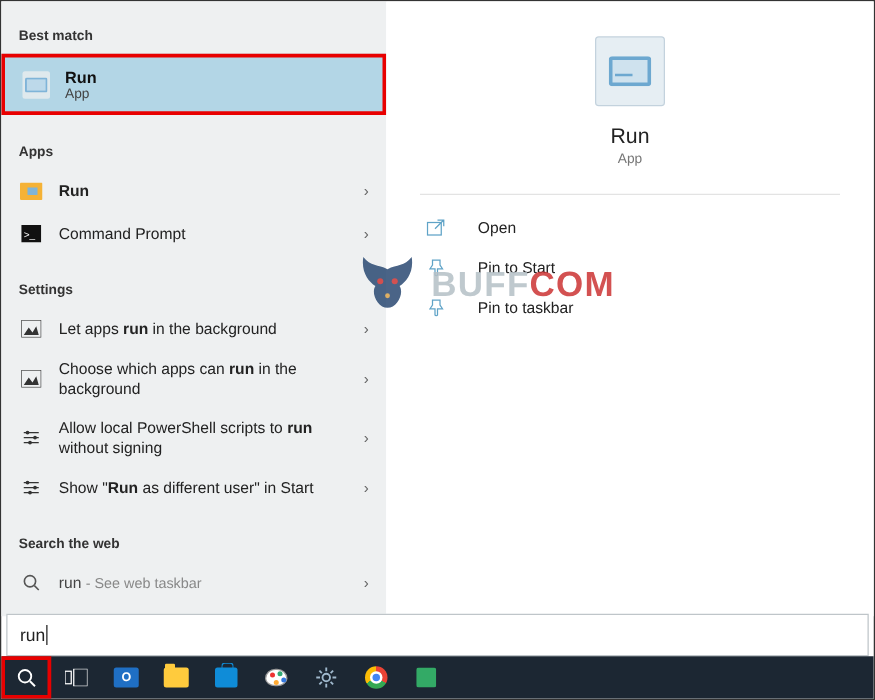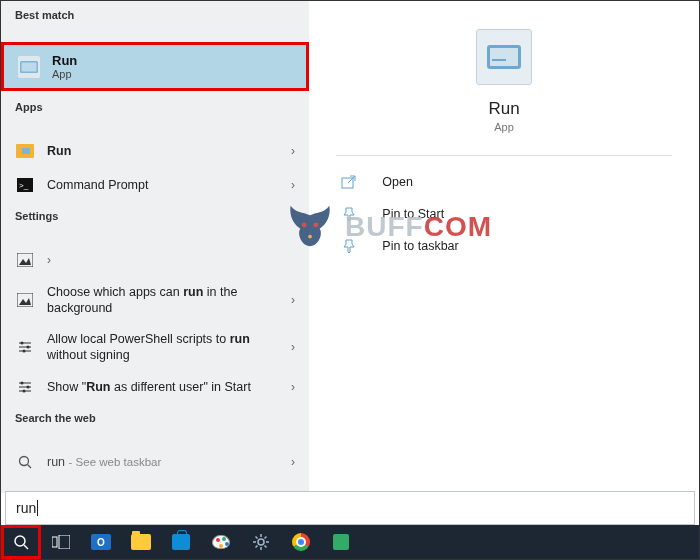--- a/index.html
+++ b/index.html
@@ -2,21 +2,21 @@
 <html><head>
 <meta charset="utf-8">
 <style>
 * { margin: 0; padding: 0; box-sizing: border-box; font-family: "Segoe UI", Arial, sans-serif; }
 body { width: 700px; height: 560px; background: #fff; position: relative; overflow: hidden; border: 1px solid #333; }
 
 .search-panel { display: flex; height: 492px; }
 .left-col { width: 308px; background: #eef0f1; display: flex; flex-direction: column; }
 .right-col { flex: 1; background: #fff; display: flex; flex-direction: column; align-items: center; padding-top: 28px; }
 
-.section-hdr { font-size: 11px; font-weight: 600; color: #333; padding: 8px 14px 21px; }
+.section-hdr { font-size: 11px; font-weight: 600; color: #333; padding: 8px 14px 8px; margin-top: 14px; }
 .best-match { background: #b3d6e6; border: 3px solid #e80000; padding: 8px 14px; display: flex; align-items: center; gap: 12px; margin: 0 0 2px 0; }
 .bm-icon { width: 22px; height: 22px; background: #dfe9ed; border-radius: 2px; display: flex; align-items: center; justify-content: center; }
 .bm-text .t1 { font-size: 13px; font-weight: 600; color: #111; }
 .bm-text .t2 { font-size: 11px; color: #444; }
 
 .row { display: flex; align-items: center; padding: 7px 14px; gap: 12px; cursor: pointer; }
 .row .ricon { width: 20px; height: 20px; display: flex; align-items: center; justify-content: center; }
 .row .rlabel { flex: 1; font-size: 12.5px; color: #222; line-height: 1.3; }
 .row .chev { color: #666; font-size: 12px; }
 
@@ -101,20 +101,21 @@
     </div>
 
     <div class="section-hdr">Settings</div>
     <div class="row sett-row">
       <div class="ricon">
           <svg width="16" height="14" viewBox="0 0 16 14">
             <rect width="16" height="14" fill="none" stroke="#333"></rect>
             <polygon points="2,12 6,6 9,10 12,5 14,12" fill="#333"></polygon>
           </svg>
         </div>
+      <div class="rlabel"><span>Let apps </span><b>run</b><span> in the background</span></div>
       <div class="chev">›</div>
     </div>
     <div class="row sett-row">
       <div class="ricon">
           <svg width="16" height="14" viewBox="0 0 16 14">
             <rect width="16" height="14" fill="none" stroke="#333"></rect>
             <polygon points="2,12 6,6 9,10 12,5 14,12" fill="#333"></polygon>
           </svg>
         </div>
       <div class="rlabel"><span>Choose which apps can </span><b>run</b><span> in the background</span></div>

